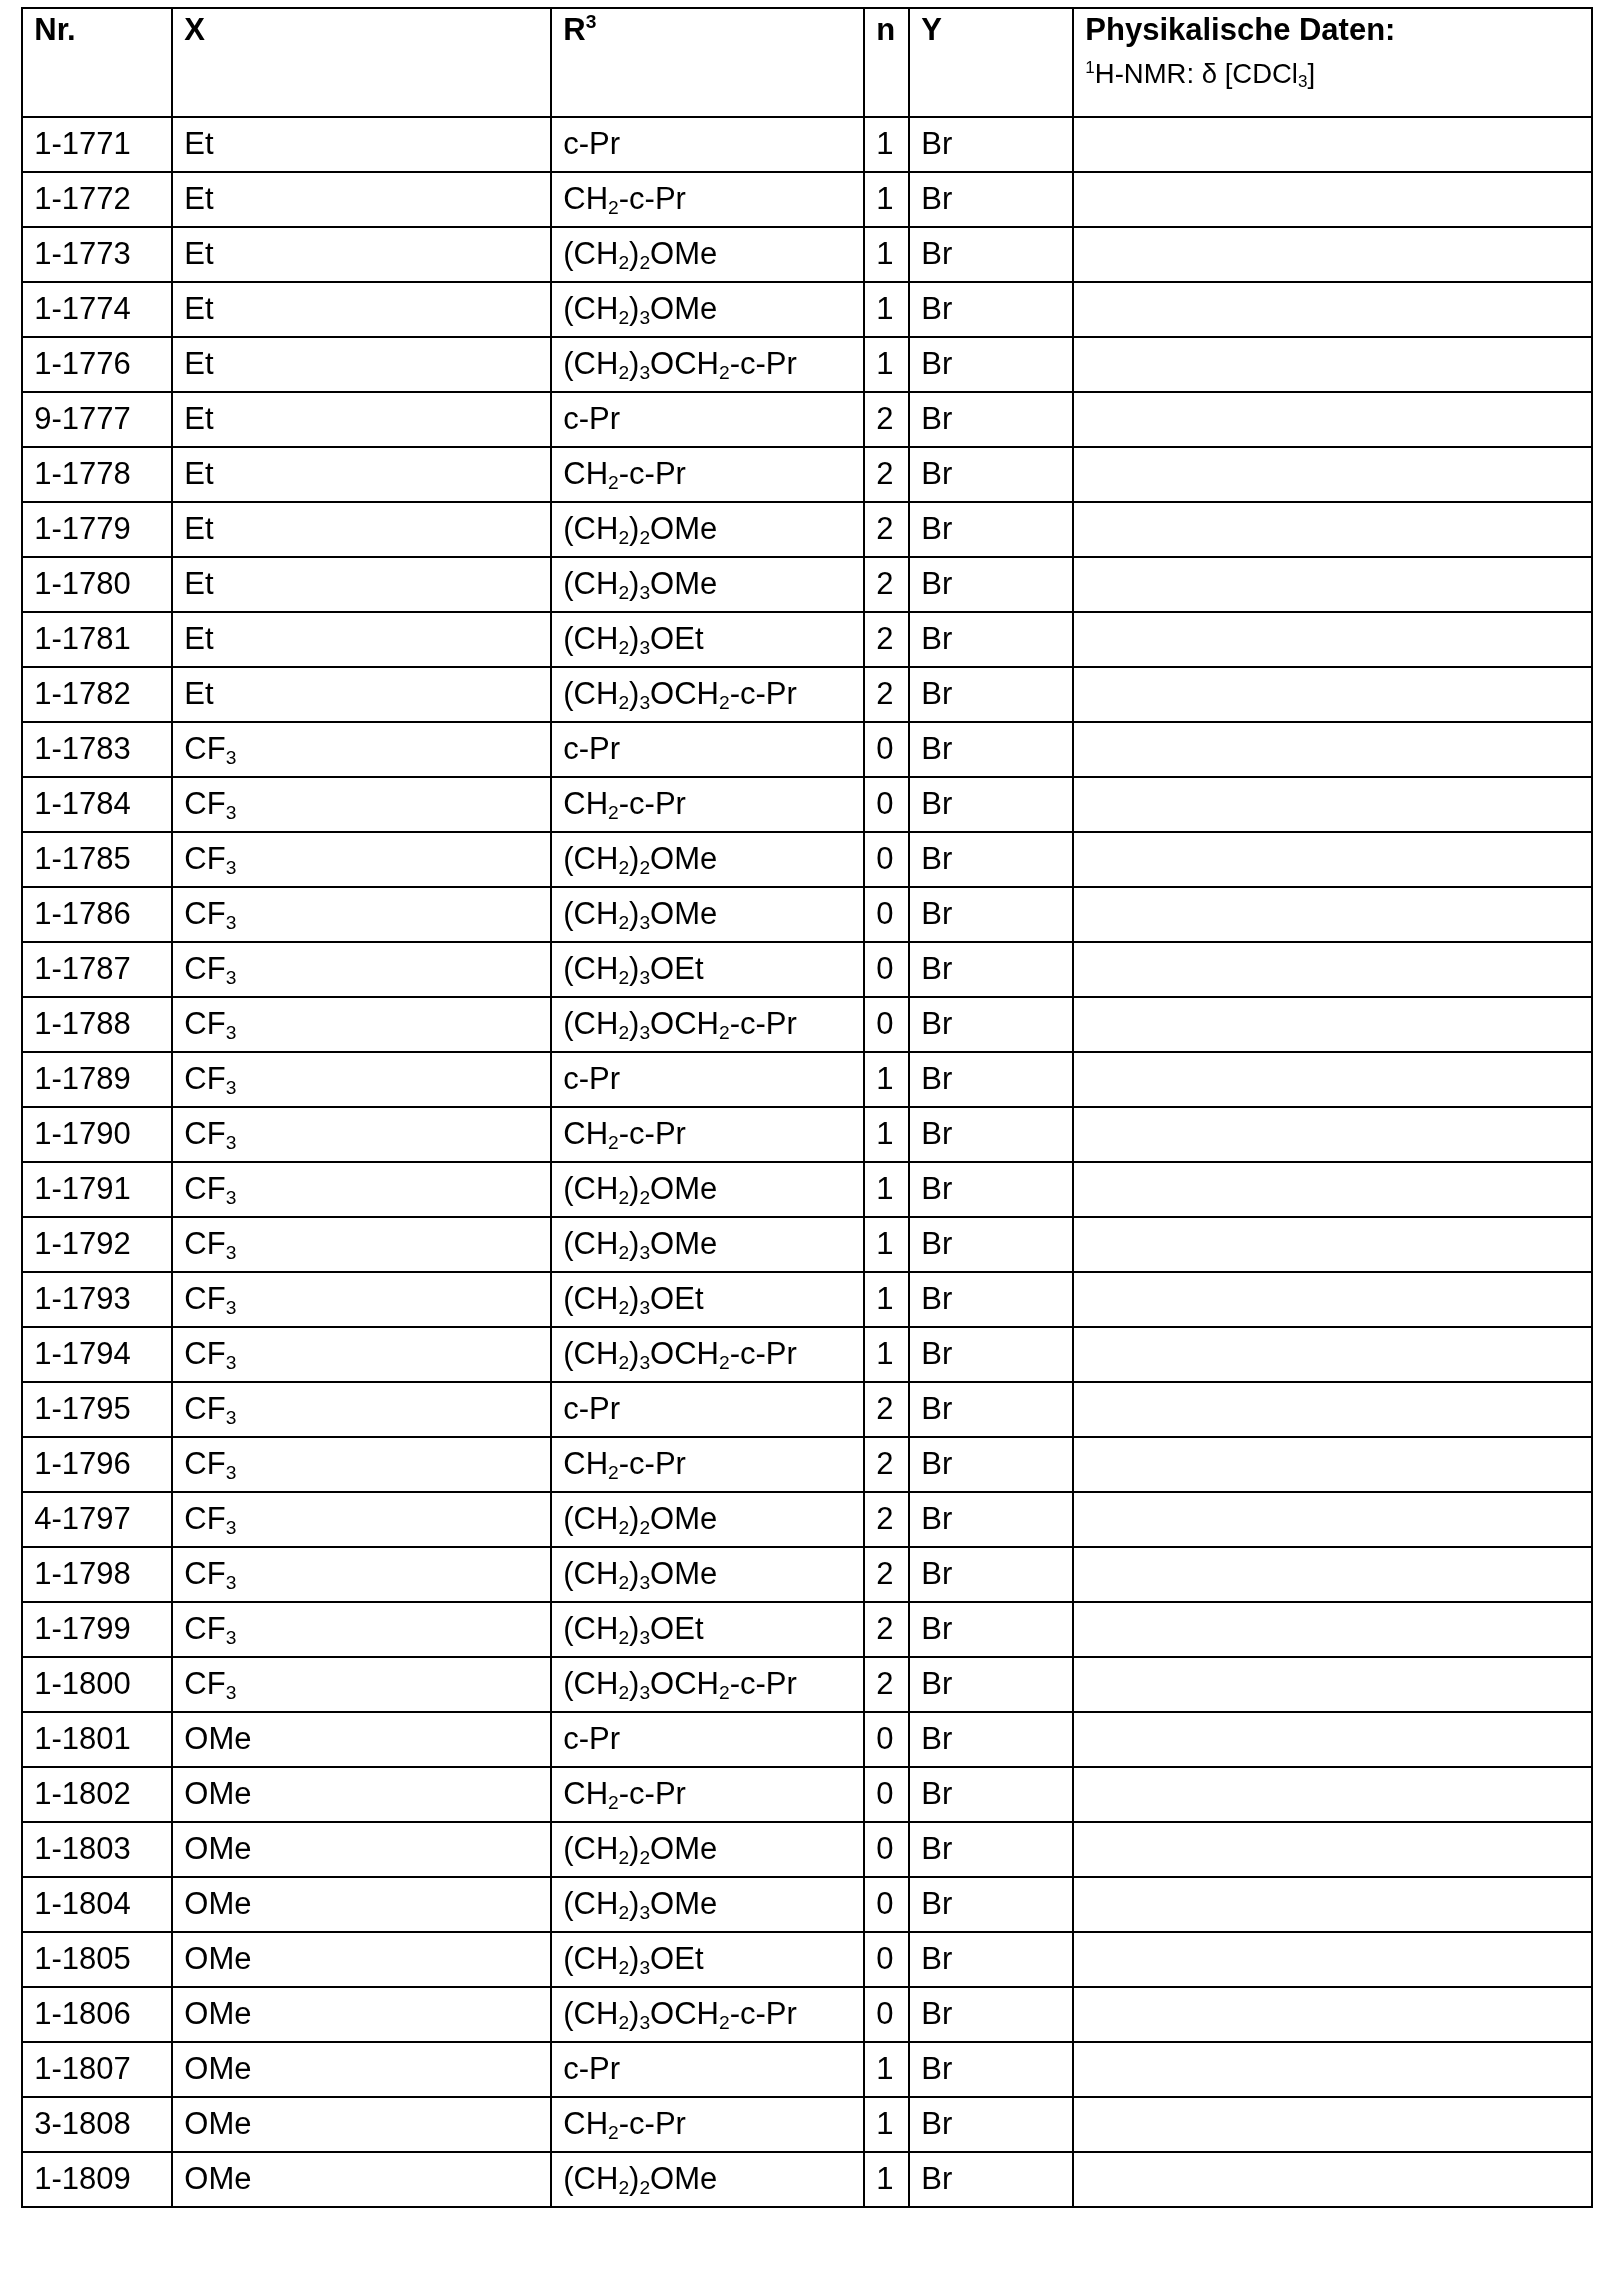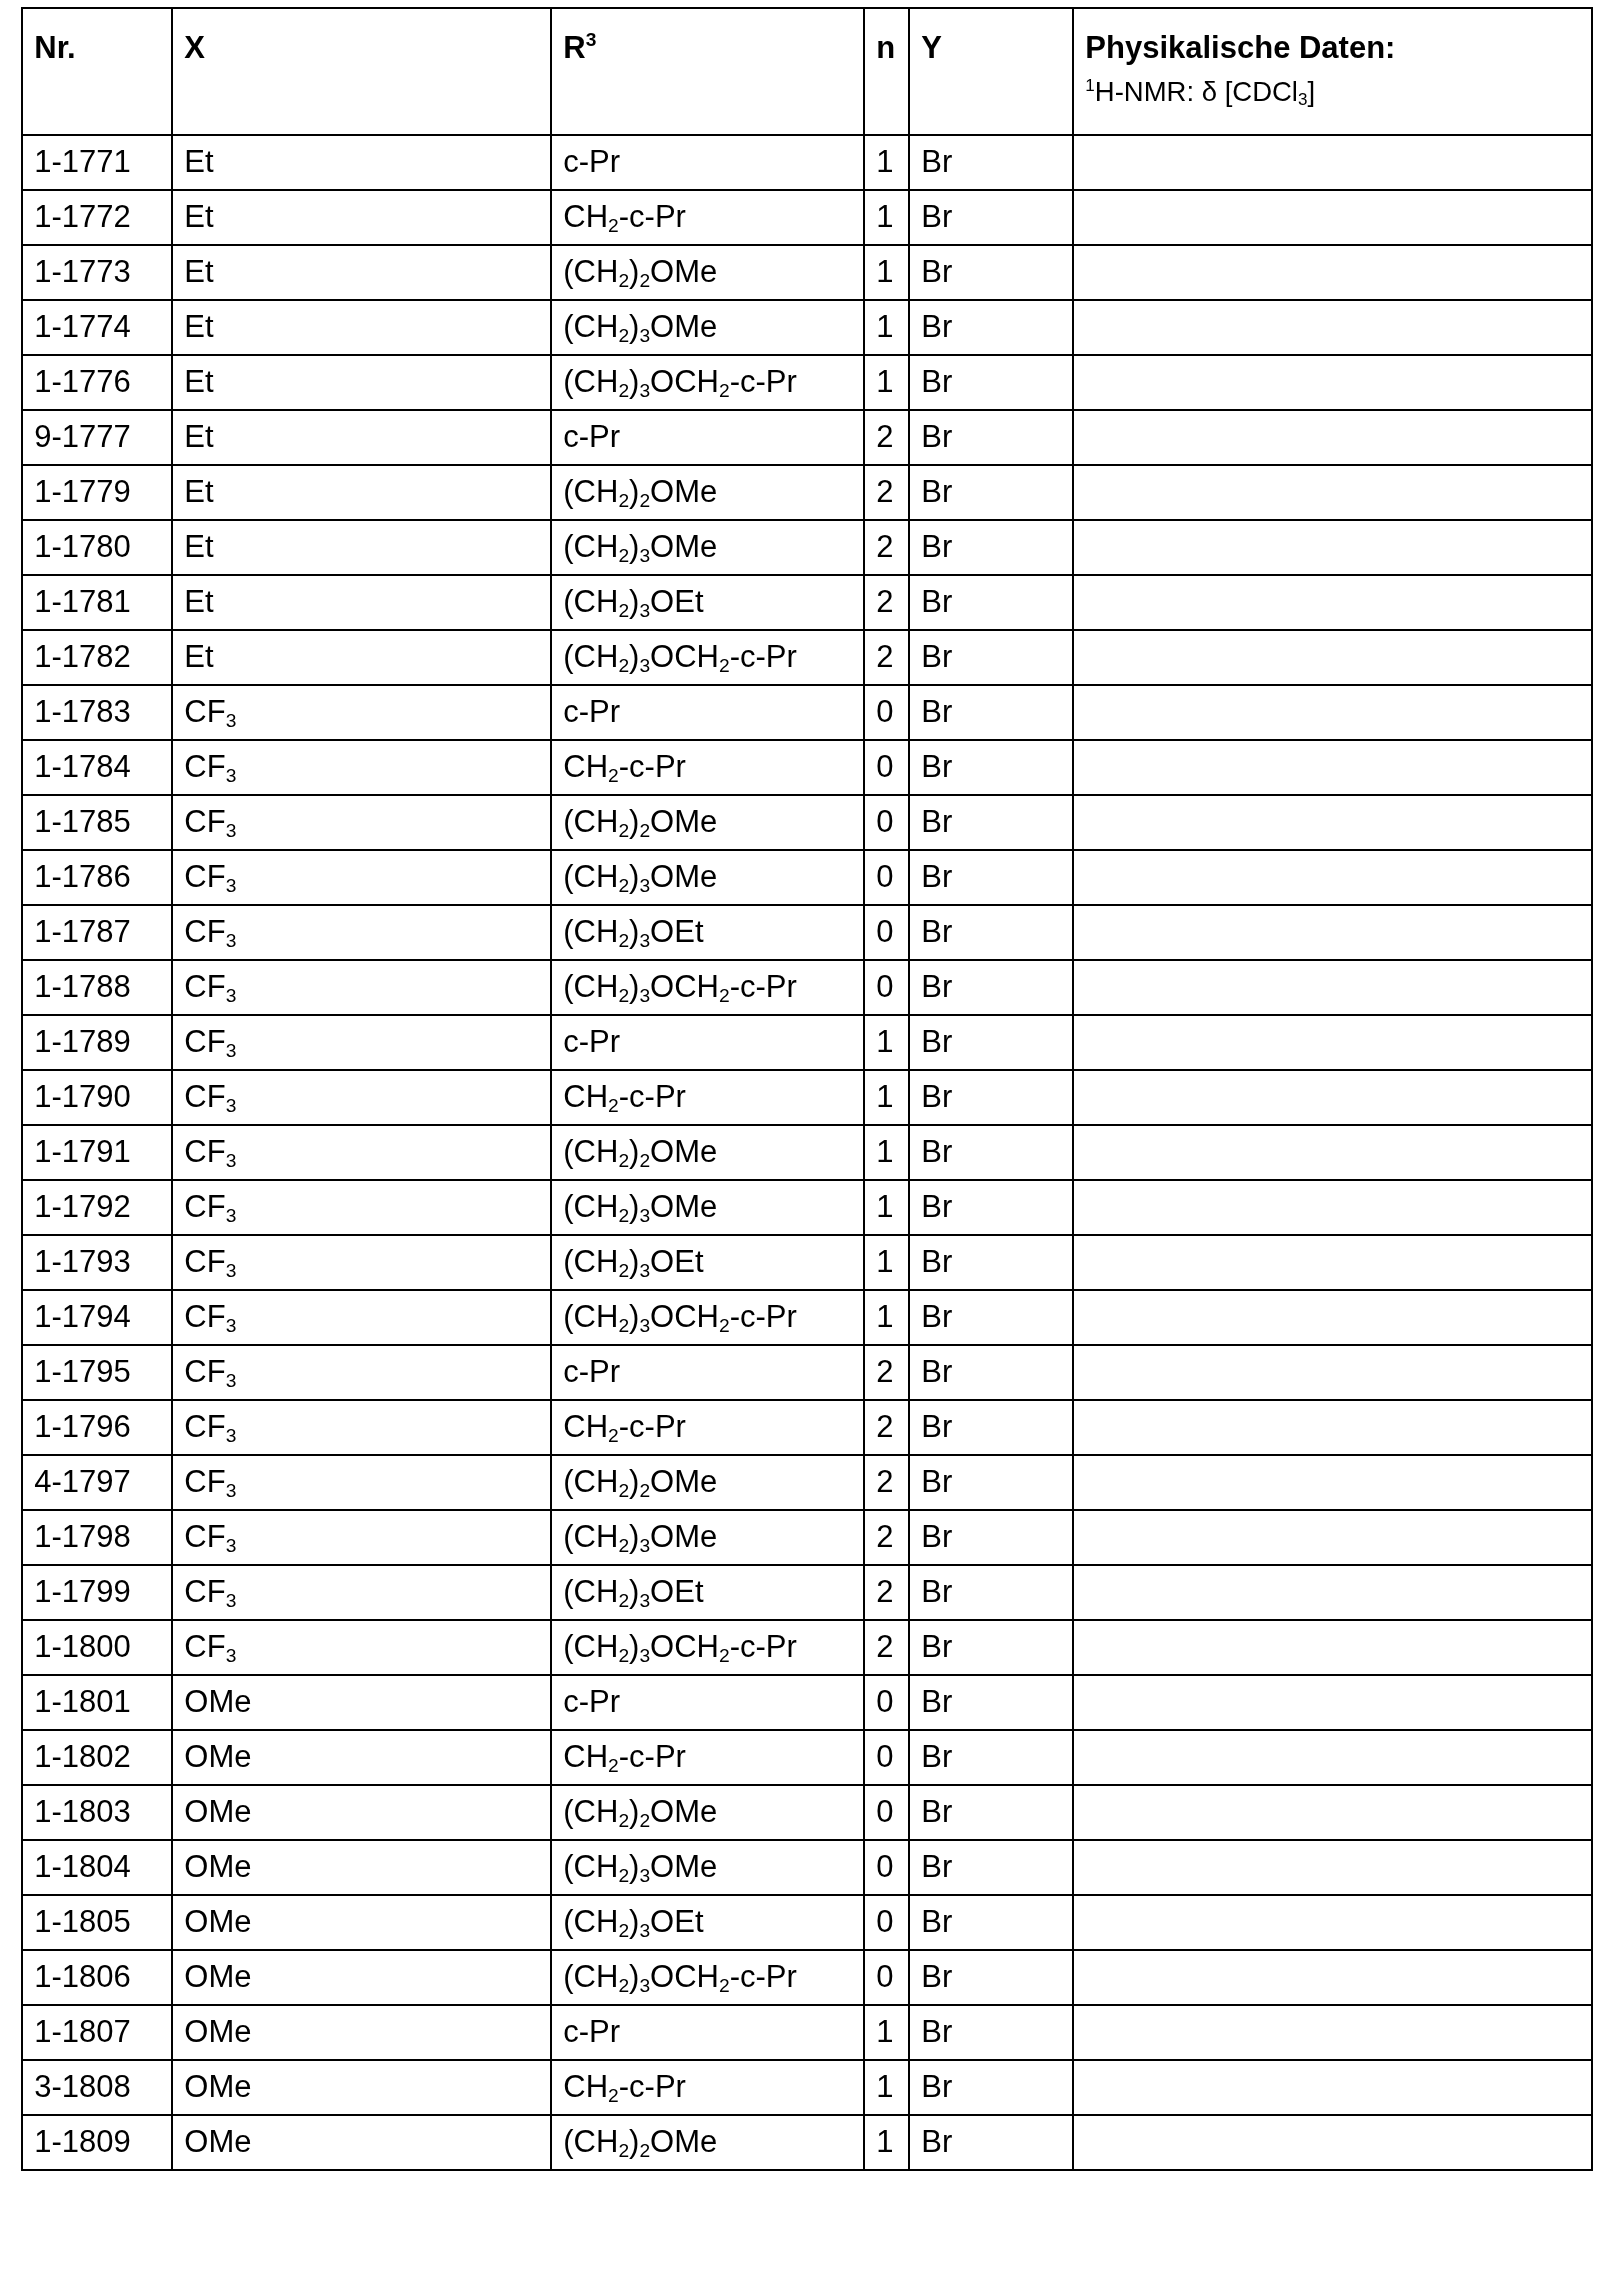--- a/index.html
+++ b/index.html
@@ -8,21 +8,21 @@
   table.data {
     position: absolute; left: 21px; top: 6.5px;
     width: 1570px; border-collapse: collapse; table-layout: fixed;
   }
   table.data td, table.data th {
     border: 2.4px solid #000; padding: 0 0 0 11.3px;
     font-size: 31px; font-weight: normal; text-align: left;
     vertical-align: middle; white-space: nowrap; overflow: hidden;
   }
   table.data thead th {
-    height: 104px; vertical-align: top; padding-top: 21px; font-weight: bold;
+    height: 104px; vertical-align: top; padding-top: 3px; font-weight: bold;
   }
   table.data tbody td { height: 53px; }
   col.c-nr { width: 150px; }
   col.c-x { width: 379px; }
   col.c-r3 { width: 313px; }
   col.c-n { width: 45px; }
   col.c-y { width: 164px; }
   col.c-phys { width: 519px; }
   td.n-cell, th.n-cell { padding-left: 0; text-align: right; padding-right: 4.9px; }
   th.x-head, th.y-head, th.n-cell { padding-top: 27.5px; }
@@ -99,20 +99,28 @@
       </tr>
       <tr>
         <td>9-1777</td>
         <td>Et</td>
         <td>c-Pr</td>
         <td class="n-cell">2</td>
         <td>Br</td>
         <td></td>
       </tr>
       <tr>
+        <td>1-1778</td>
+        <td>Et</td>
+        <td>CH<sub>2</sub>-c-Pr</td>
+        <td class="n-cell">2</td>
+        <td>Br</td>
+        <td></td>
+      </tr>
+      <tr>
         <td>1-1779</td>
         <td>Et</td>
         <td>(CH<sub>2</sub>)<sub>2</sub>OMe</td>
         <td class="n-cell">2</td>
         <td>Br</td>
         <td></td>
       </tr>
       <tr>
         <td>1-1780</td>
         <td>Et</td>

